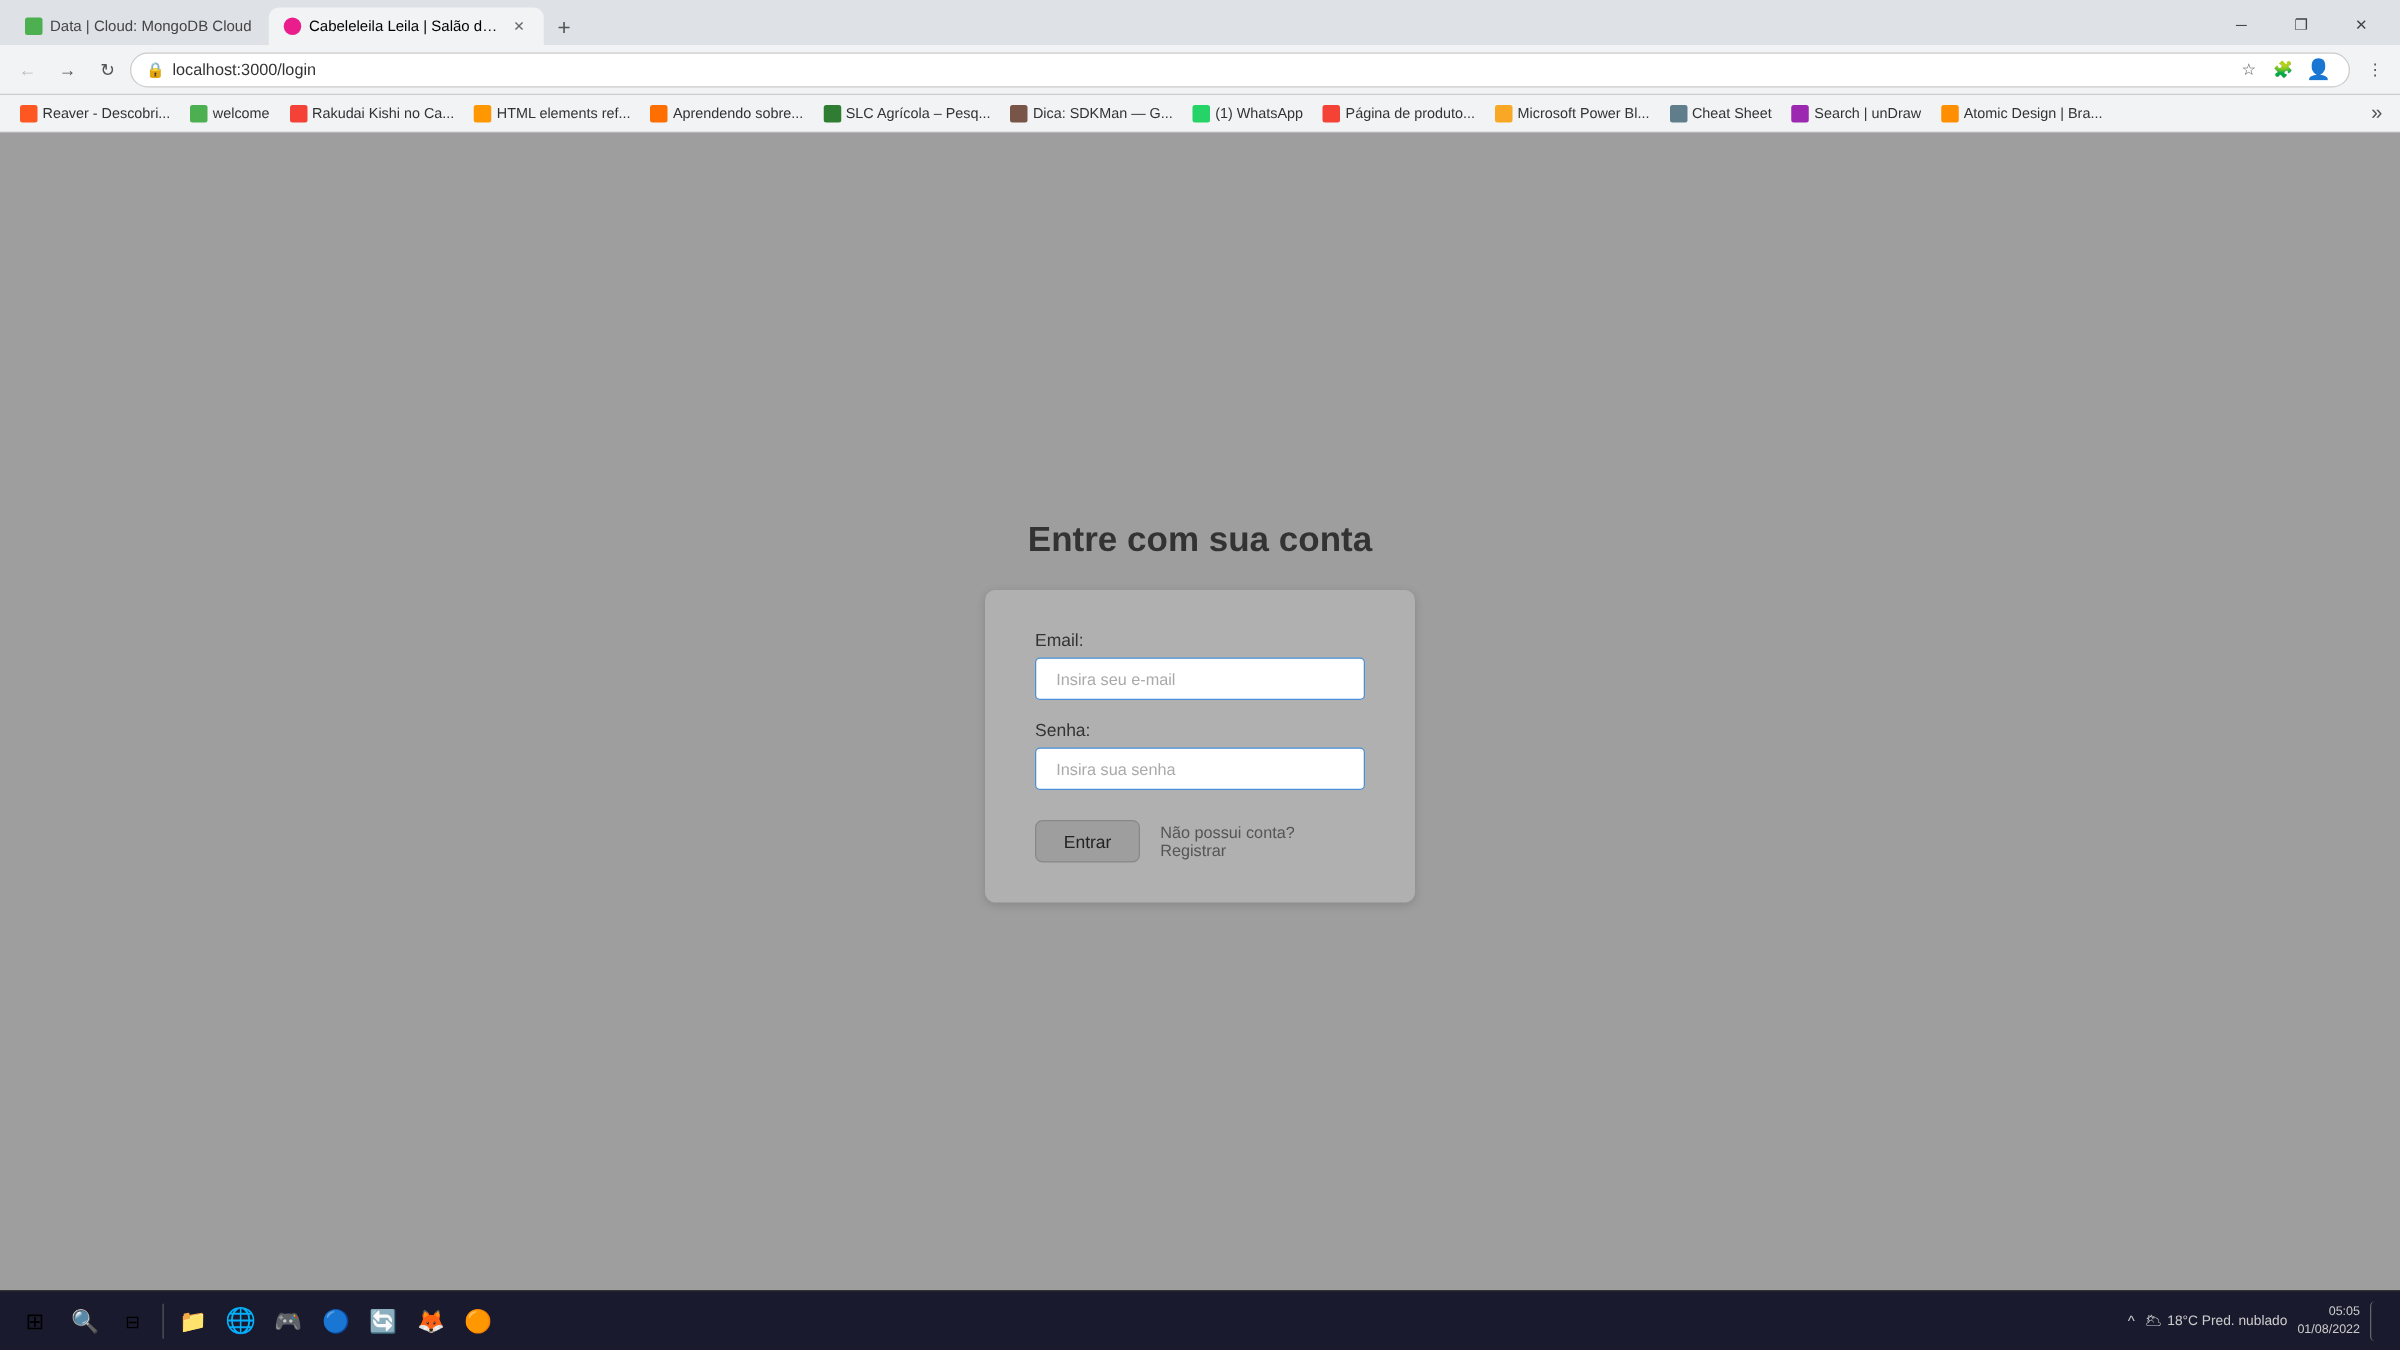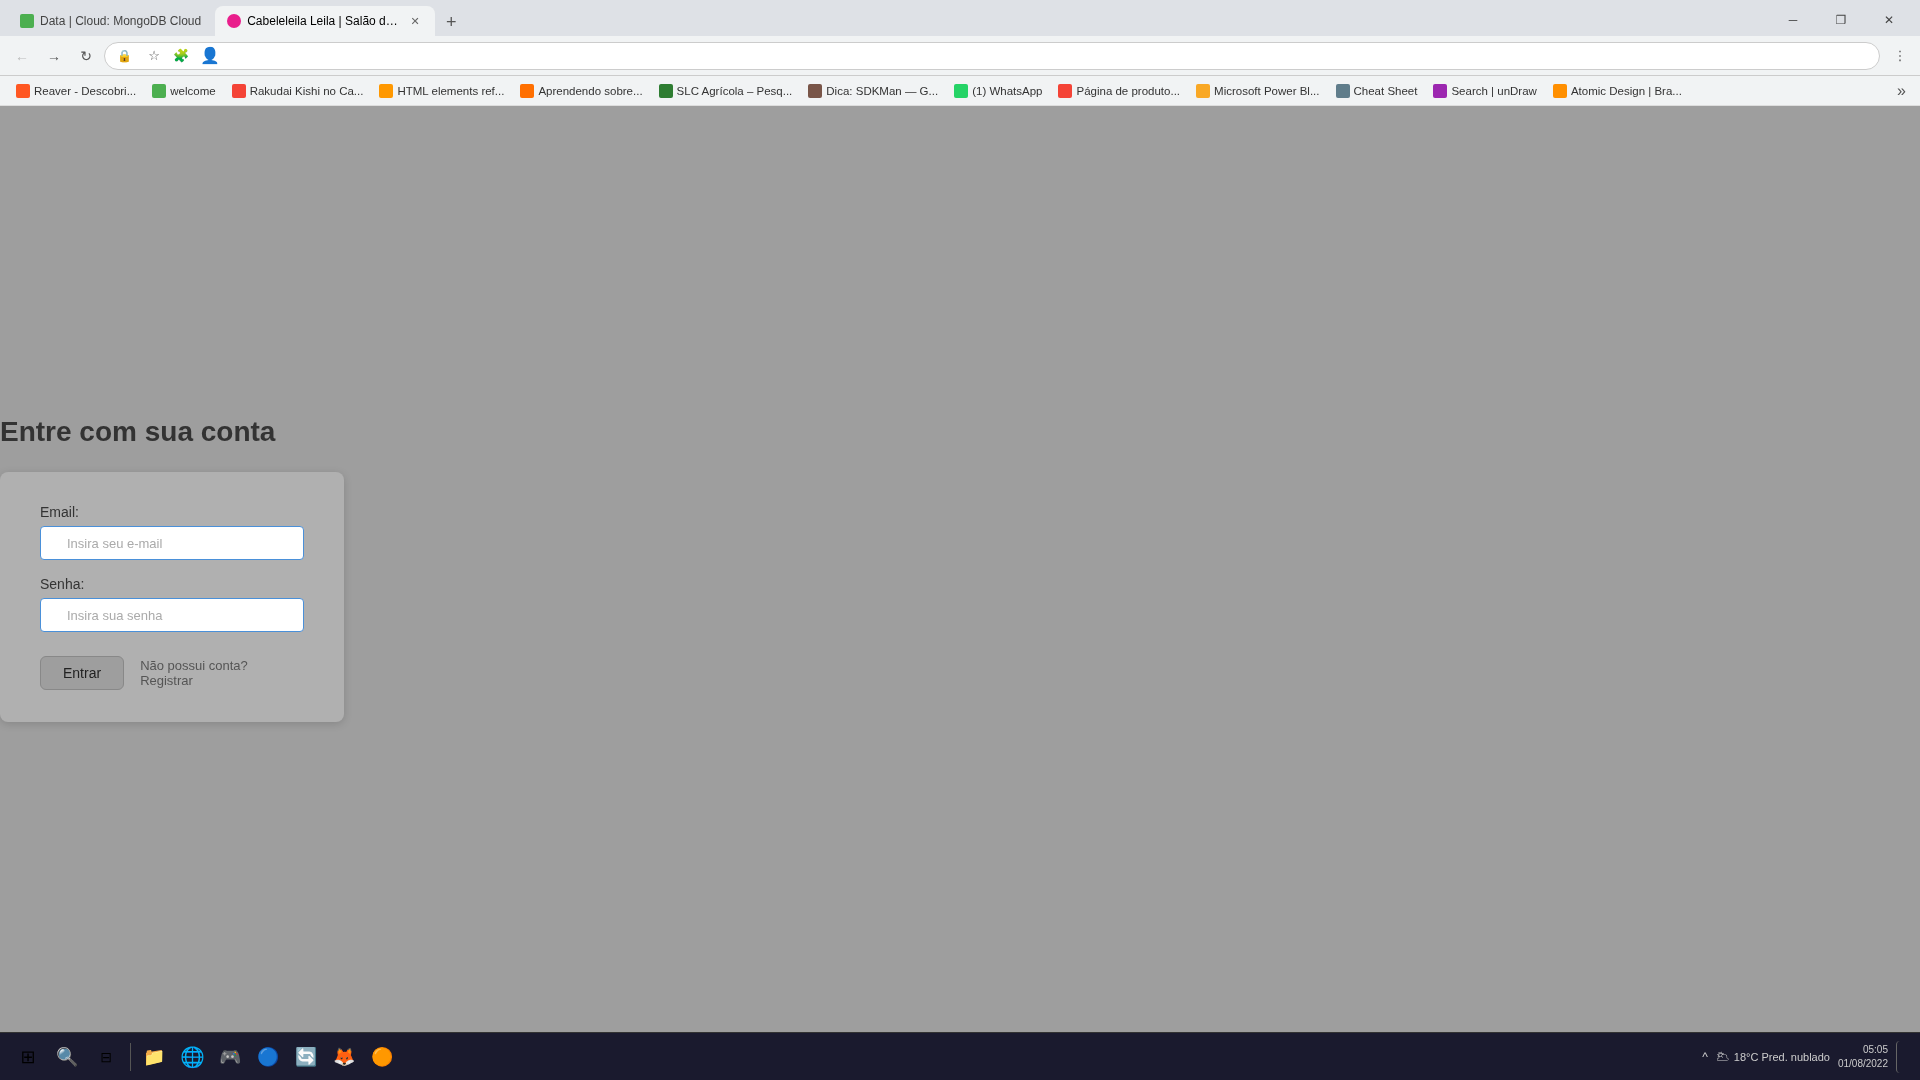--- a/index.html
+++ b/index.html
@@ -188,21 +188,21 @@
     
     .page-content {
       position: absolute;
       top: 106px;
       left: 0;
       right: 0;
       bottom: 48px;
       background: #9e9e9e;
       display: flex;
       flex-direction: column;
-      align-items: flex-start;
+      align-items: center;
       justify-content: center;
     }
 
     .page-title {
       font-size: 28px;
       font-weight: bold;
       color: #333;
       margin-bottom: 24px;
     }
 
@@ -222,21 +222,21 @@
       display: block;
       font-size: 14px;
       color: #333;
       margin-bottom: 6px;
       font-weight: 500;
     }
 
     .form-input {
       width: 100%;
       height: 34px;
-      padding: 0 26px;
+      padding: 0 16px;
       border: 1.5px solid #4a90d9;
       border-radius: 4px;
       font-size: 13px;
       background: #fff;
       color: #333;
       outline: none;
     }
     .form-input::placeholder {
       color: #aaa;
       font-size: 13px;
@@ -366,20 +366,21 @@
       <button class="win-btn close">✕</button>
     </div>
   </div>
 
   <div class="address-bar-row">
     <button class="nav-btn disabled">←</button>
     <button class="nav-btn">→</button>
     <button class="nav-btn">↻</button>
     <div class="address-bar">
       <span style="font-size:12px;color:#555;">🔒</span>
+      <span style="flex:1;">localhost:3000/login</span>
       <div class="address-bar-icons">
         <div class="addr-icon">☆</div>
         <div class="addr-icon">🧩</div>
         <div class="addr-icon" style="font-size:16px;">👤</div>
       </div>
     </div>
     <div class="addr-icon" style="margin-left:4px;">⋮</div>
   </div>
 
   <div class="bookmarks-bar">

